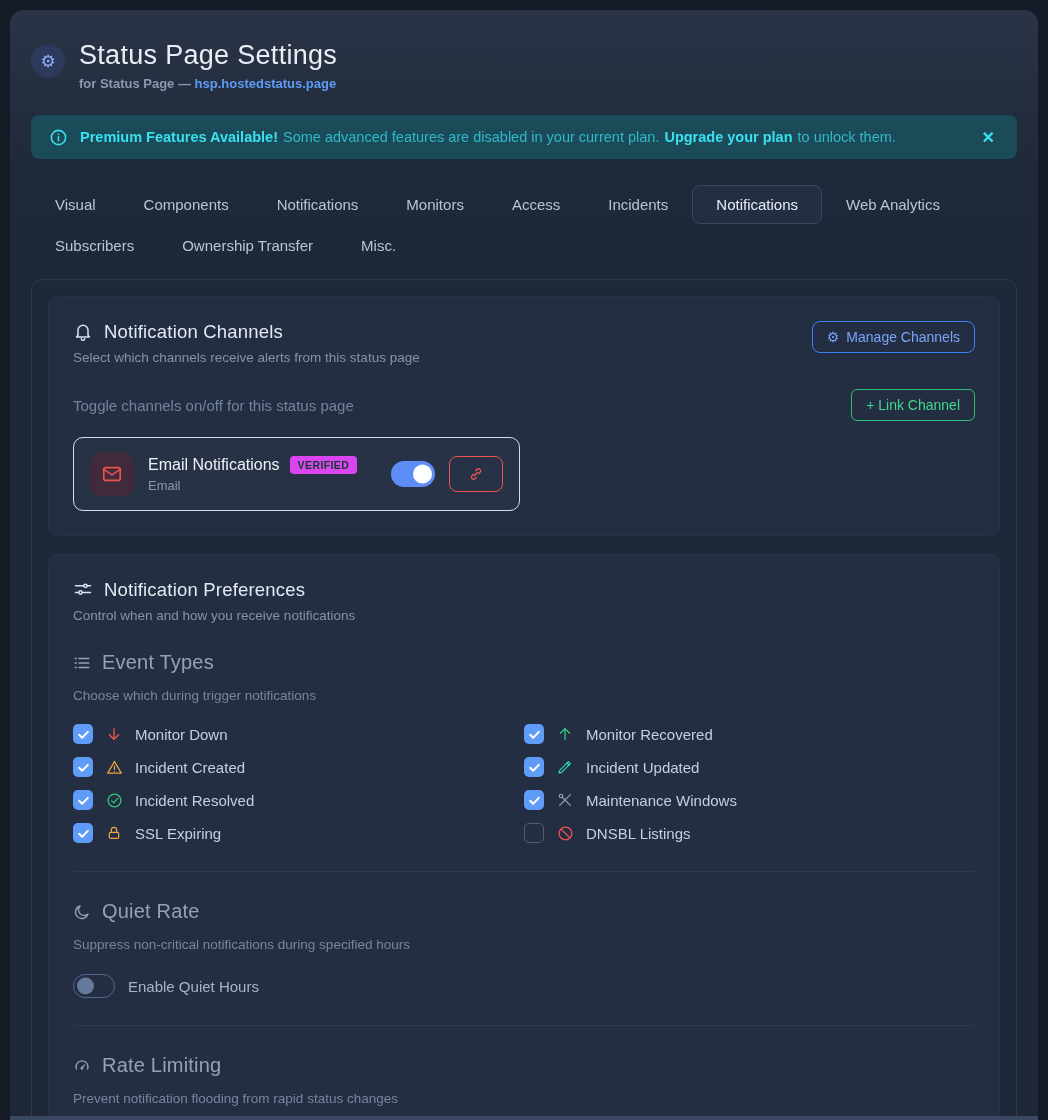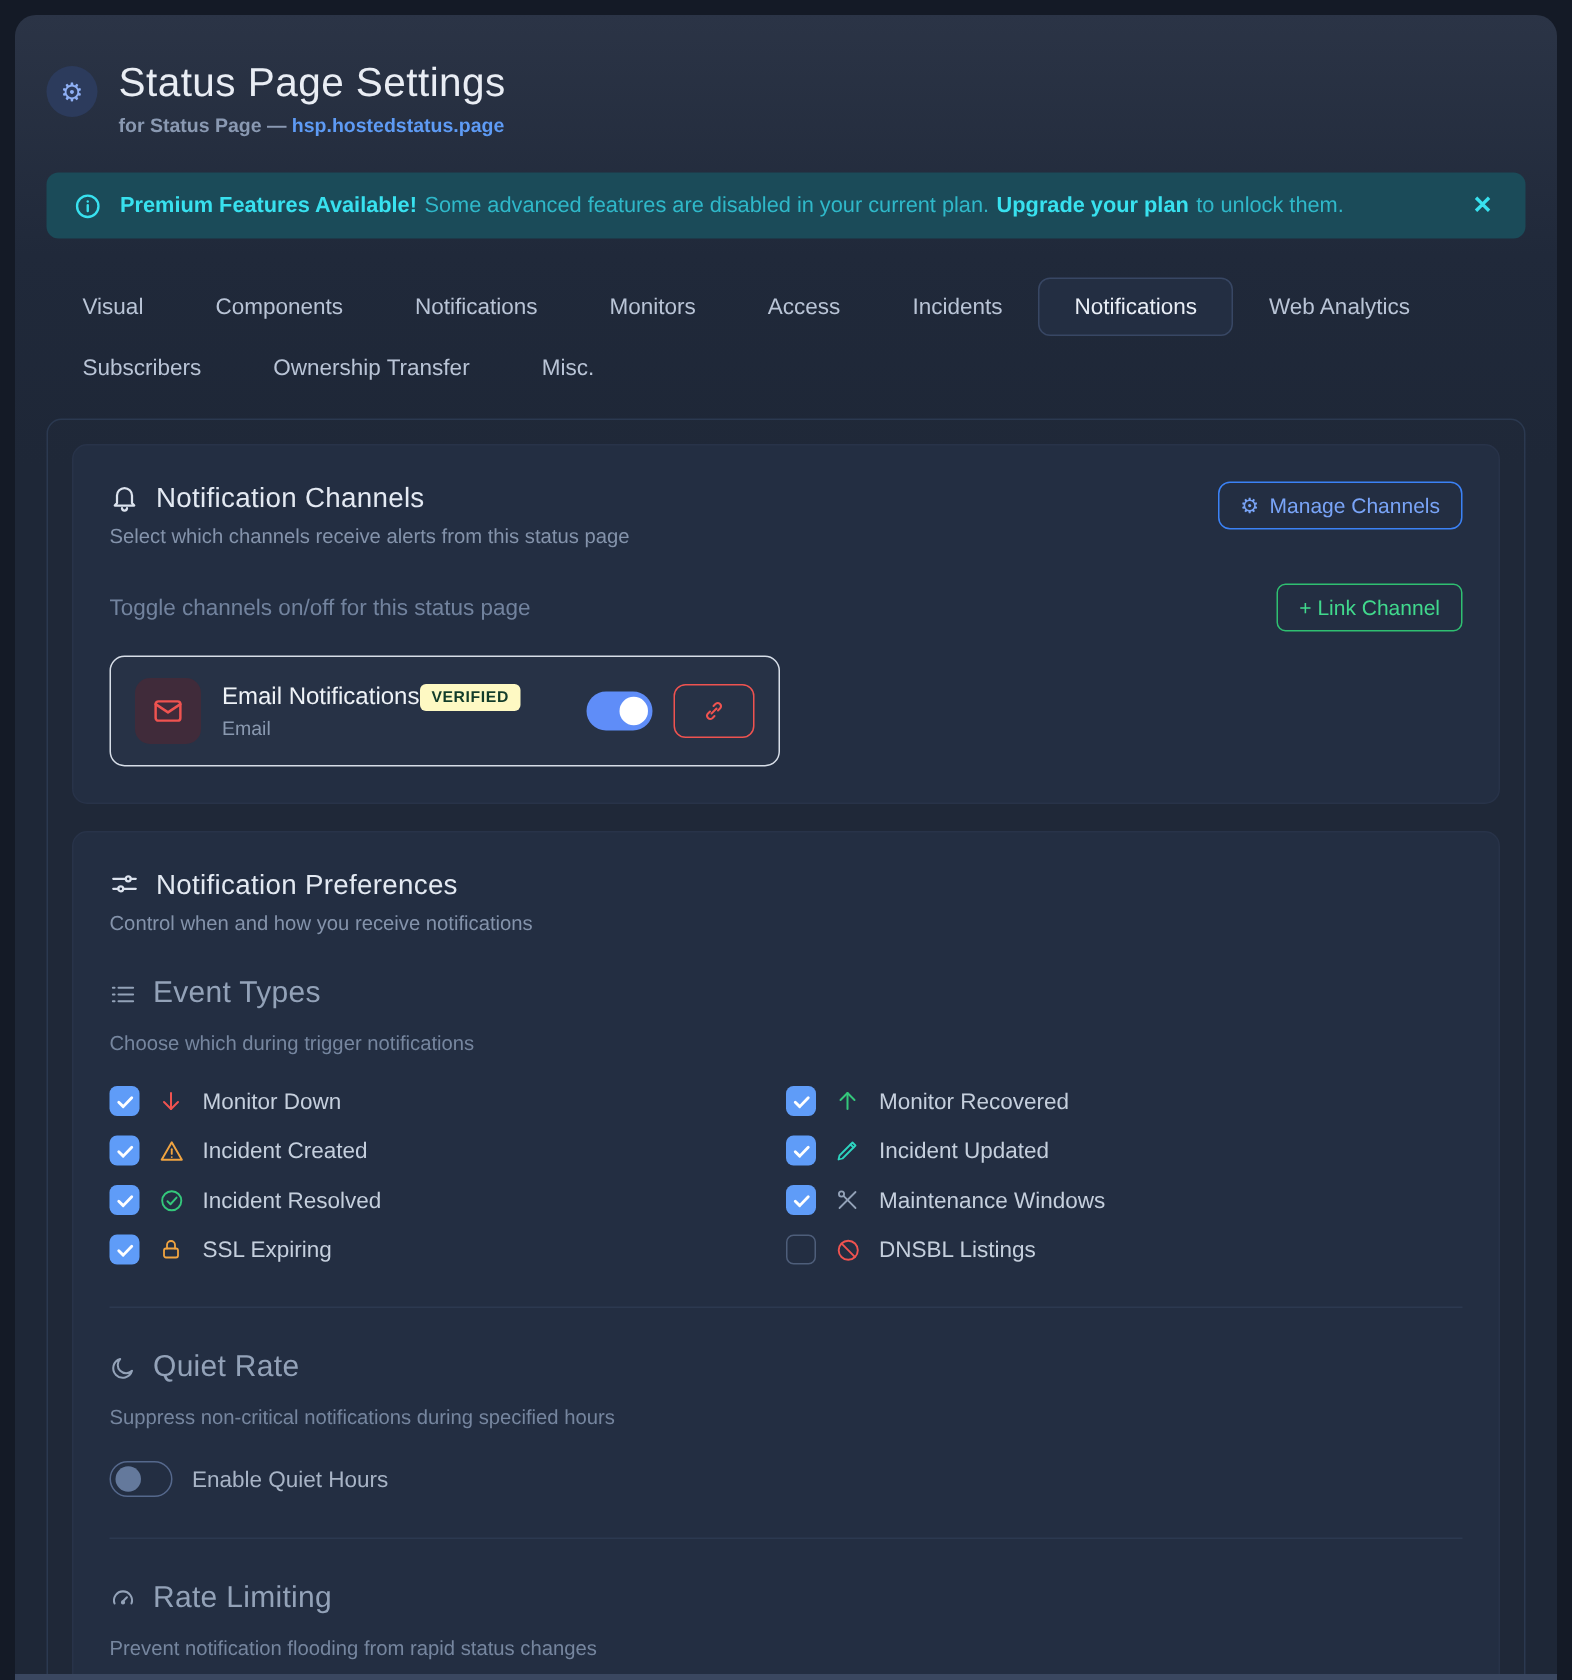--- a/index.html
+++ b/index.html
@@ -73,24 +73,24 @@
   .hint { font-size:15px; color:#72839e; }
   .email-card {
     margin-top:16px; width:447px; border:1px solid #d7dee8; border-radius:10px;
     background:#273246; padding:14px 16px; display:flex; align-items:center; gap:14px;
   }
   .mail-box {
     width:44px; height:44px; border-radius:10px; background:#402b3a;
     display:flex; align-items:center; justify-content:center; color:#ef5350;
   }
   .email-info { flex:1; }
-  .email-name-row { display:flex; align-items:flex-start; }
+  .email-name-row { display:flex; align-items:flex-start; gap:10px; }
   .email-name { font-size:16px; color:#eef2f7; font-weight:500; }
   .badge {
-    background:#fef9c3; color:#123c2a; font-size:10.5px; font-weight:bold;
+    background:#d946ef; color:#123c2a; font-size:10.5px; font-weight:bold;
     padding:3px 8px; border-radius:4px; letter-spacing:.4px;
   }
   .email-type { font-size:13px; color:#8a99b0; margin-top:4px; }
   
   .toggle { position:relative; border-radius:13px; cursor:pointer; flex:none; }
   .toggle .knob { position:absolute; top:50%; transform:translateY(-50%); border-radius:50%; }
   .tg-lg { width:44px; height:26px; }
   .tg-lg .knob { width:19px; height:19px; }
   .tg-sm { width:42px; height:24px; }
   .tg-sm .knob { width:17px; height:17px; }

